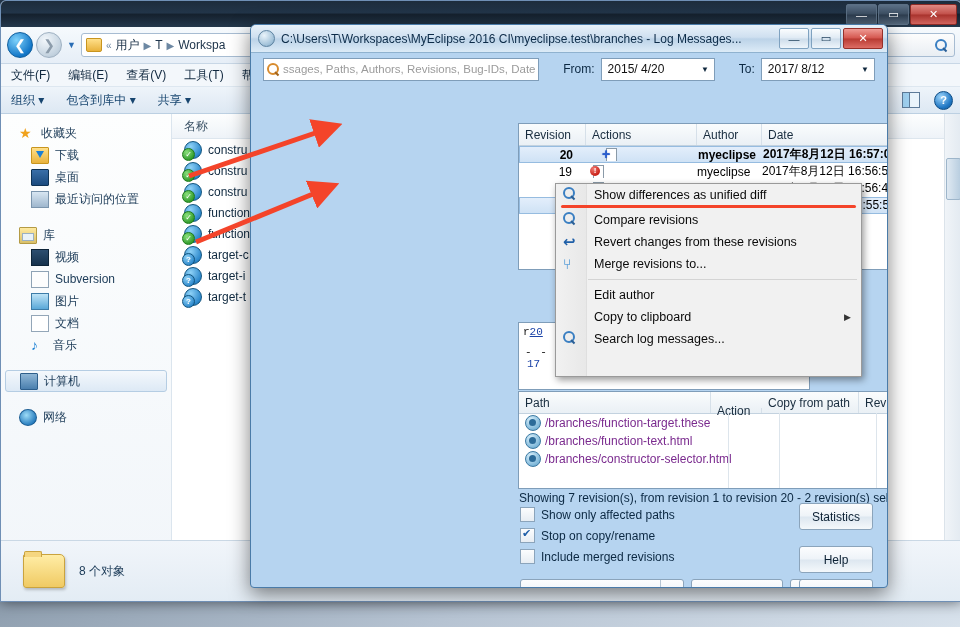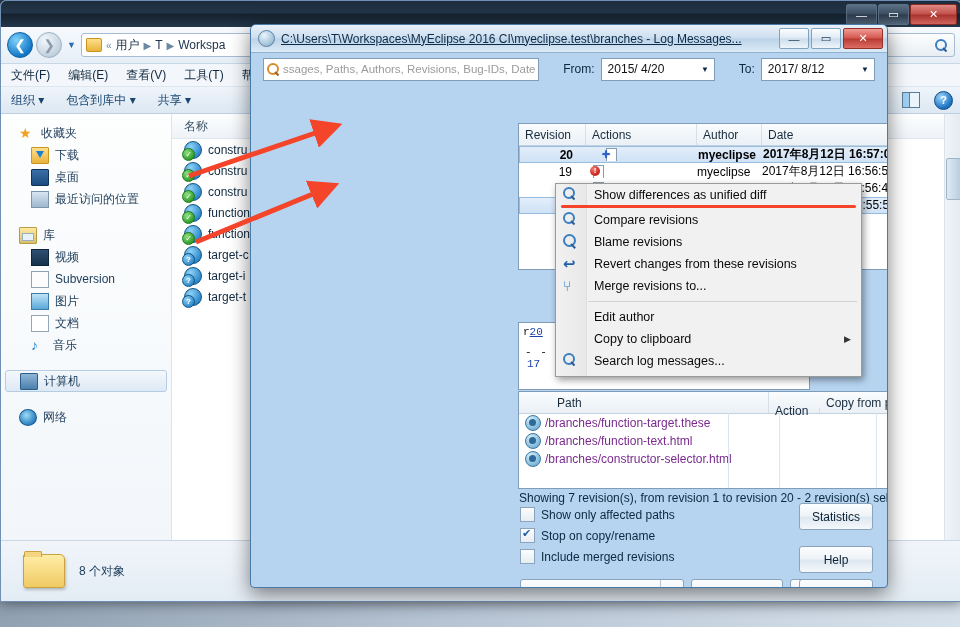--- a/index.html
+++ b/index.html
@@ -159,21 +159,20 @@
     position:relative;
   }
   #svn-appicon{
     width:15px;height:15px;border-radius:50%;flex:none;
     background:radial-gradient(circle at 35% 30%,#eaf4fb,#9fc0d8 70%,#6e93b0);
     border:1px solid #5d83a1;
   }
   #svn-titletext{
     font-size:12px;color:#0c2b48;white-space:nowrap;overflow:hidden;
     max-width:505px;
-    text-decoration:underline;
   }
   #svn-winbtns{position:absolute;right:4px;top:3px;display:flex;gap:2px;}
   .svnbtn{
     width:28px;height:19px;border:1px solid #7fa2c0;border-radius:2px;
     background:linear-gradient(180deg,#fbfdfe 0%,#dfeaf4 48%,#cddcea 52%,#eef5fb 100%);
     display:flex;align-items:center;justify-content:center;font-size:11px;color:#24445f;
   }
   .svnbtn.close{width:38px;background:linear-gradient(180deg,#ef9b94 0%,#d4564e 48%,#b83a32 52%,#dd6d65 100%);border-color:#96302a;color:#fff;font-weight:bold;}
   #svn-filterrow{
     height:32px;display:flex;align-items:center;padding:0 12px;gap:0;
@@ -568,21 +567,21 @@
   </div>
 
   <div id="msgbox">
     <div class="l1"><span>r</span><u>20</u></div>
     <div class="l2">- - - - - - - - - - - - - - - -</div>
     <div class="l3">17</div>
   </div>
 
   <div id="pathtable">
     <div id="path-headrow">
-      <div class="ph" style="width:218px;margin-left:32px;">Path</div>
+      <div class="ph" style="width:192px;">Path</div>
       <div class="ph" style="width:51px;margin-top:16px;">Action</div>
       <div class="ph" style="width:97px;">Copy from path</div>
       <div class="ph" style="width:61px;">Revision</div>
 
     </div>
     <div class="prow">
       <span class="pico"></span>
       <span class="ptxt">/branches/function-target.these</span>
     </div>
     <div class="prow">
@@ -629,24 +628,20 @@
 <div id="ctxmenu">
   <div class="gutter"></div>
 
   <div class="mi">
     <span class="mico magnifier blue"></span>
     <span>Show differences as unified diff</span>
   </div>
   <div class="mi" style="margin-top:3px;">
     <span class="mico magnifier blue"></span>
     <span>Compare revisions</span>
-  </div>
-  <div class="mi">
-    <span class="mico ico-blame"></span>
-    <span>Blame revisions</span>
   </div>
   <div class="mi">
     <span class="mico ico-revert">↩</span>
     <span>Revert changes from these revisions</span>
   </div>
   <div class="mi">
     <span class="mico ico-merge">⑂</span>
     <span>Merge revisions to...</span>
   </div>
 

